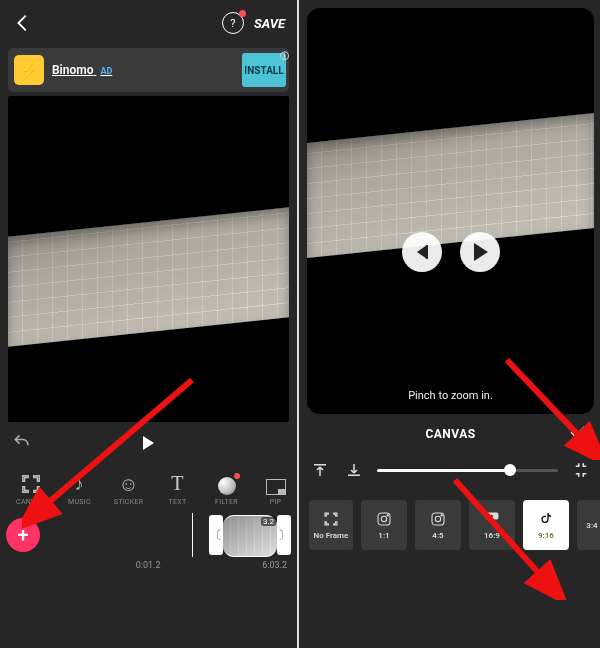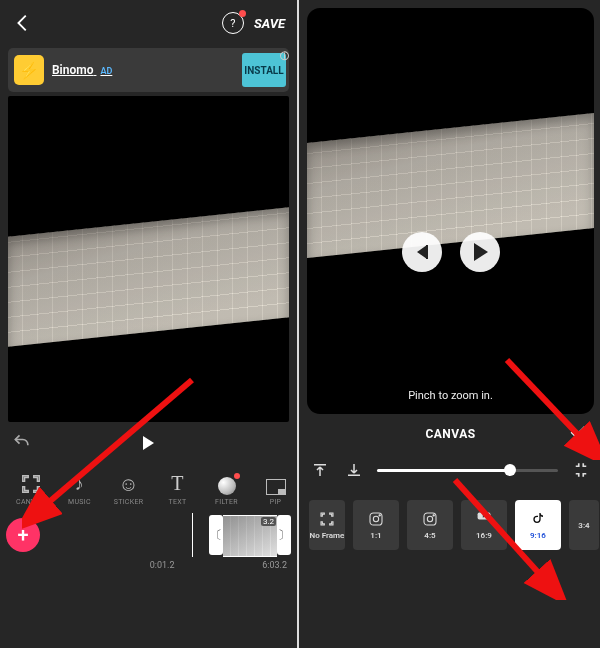--- a/index.html
+++ b/index.html
@@ -35,21 +35,21 @@
   .glyph{font-size:18px;}
   .t-text{font-family:"Times New Roman",serif;font-size:20px;color:#ccc;}
   .filter-ic{width:18px;height:18px;background:radial-gradient(circle at 30% 30%,#fff,#bbb 60%,#777 100%);border-radius:50%;position:relative;}
   .filter-dot{position:absolute;top:-4px;right:-4px;width:6px;height:6px;background:#ff4d4d;border-radius:50%;}
   .pip-ic{width:18px;height:14px;border:1.5px solid #bbb;position:relative;}
   .pip-ic::after{content:"";position:absolute;right:-1px;bottom:-1px;width:8px;height:6px;background:#bbb;}
   .timeline-row{height:46px;display:flex;align-items:center;padding:0 6px;gap:6px;margin-top:6px;}
   .add-btn{width:34px;height:34px;background:#ff3366;border-radius:50%;display:flex;align-items:center;justify-content:center;color:#fff;font-size:20px;font-weight:500;}
   .tl-spacer{flex:1;position:relative;height:40px;}
   .handle{width:14px;height:40px;background:#fff;border-radius:3px;display:flex;align-items:center;justify-content:center;color:#555;font-size:12px;}
-  .clip{height:40px;width:54px;background:linear-gradient(150deg,#999,#ccc 60%,#eee);position:relative;border-top:1px solid #fff;border-bottom:1px solid #fff;}
+  .clip{height:40px;width:54px;background:linear-gradient(150deg,#999,#ccc 60%,#eee);position:relative;border-top:1px solid #fff;border-bottom:1px solid #fff;border-radius:11px;}
   .clip::before{content:"";position:absolute;inset:0;background:repeating-linear-gradient(90deg,rgba(0,0,0,.06) 0 7px,transparent 7px 8px);}
   .playhead{position:absolute;top:-2px;bottom:-2px;left:146px;width:1px;background:#fff;}
   .dur-badge{position:absolute;top:1px;right:1px;font-size:8px;background:rgba(0,0,0,.55);padding:0 2px;border-radius:2px;}
   .time-row{height:16px;display:flex;justify-content:space-between;padding:2px 10px 0;font-size:9px;color:#999;}
   
   .r-preview{margin:8px 8px 0 8px;width:287px;height:406px;background:#000;border-radius:13px;display:flex;flex-direction:column;align-items:center;justify-content:center;position:relative;}
   .r-preview .kb2{width:100%;height:115px;background:linear-gradient(170deg,#b0a9a0 0%,#cfc9bf 30%,#e8e2d6 85%);transform:skewY(-6deg) translateY(-26px);position:relative;box-shadow:inset 0 6px 12px rgba(0,0,0,.3);}
   .r-preview .kb2::before{content:"";position:absolute;inset:0;background:repeating-linear-gradient(90deg,rgba(0,0,0,.08) 0 14px,transparent 14px 15px),repeating-linear-gradient(0deg,rgba(0,0,0,.1) 0 14px,transparent 14px 15px);}
   .pbuttons{position:absolute;top:224px;display:flex;gap:18px;}
   .circ{width:40px;height:40px;background:rgba(255,255,255,.92);border-radius:50%;display:flex;align-items:center;justify-content:center;}
@@ -61,24 +61,24 @@
   .canvas-title{font-weight:700;font-size:12px;letter-spacing:.5px;}
   .check{position:absolute;right:14px;top:8px;width:20px;height:20px;}
   .slider-row{height:32px;display:flex;align-items:center;padding:0 10px;gap:12px;}
   .sm-ic{width:22px;height:22px;color:#ddd;display:flex;align-items:center;justify-content:center;}
   .slider{flex:1;position:relative;height:20px;}
   .slider-bg{position:absolute;top:9px;left:0;right:0;height:3px;background:#555;border-radius:2px;}
   .slider-fill{position:absolute;top:9px;left:0;width:72%;height:3px;background:#fff;border-radius:2px;}
   .slider-knob{position:absolute;top:4px;left:70%;width:12px;height:12px;background:#fff;border-radius:50%;}
   .ratio-row{height:58px;display:flex;align-items:center;gap:8px;padding:0 0 0 10px;overflow:hidden;margin-top:10px;}
   .ratio{width:46px;height:50px;background:#3a3a3a;border-radius:4px;display:flex;flex-direction:column;align-items:center;justify-content:center;gap:3px;color:#ddd;flex:0 0 auto;}
-  .ratio.sel{background:#fff;color:#1d4ed8;justify-content:center;}
+  .ratio.sel{background:#fff;color:#4d7c0f;justify-content:center;}
   .ratio .ric{width:18px;height:18px;display:flex;align-items:center;justify-content:center;}
   .ratio .rlab{font-size:8px;font-weight:600;}
-  .ratio.noframe{width:36px;}
+  .ratio.noframe{width:44px;}
   
   .arrow{position:absolute;pointer-events:none;}
 </style>
 </head>
 <body>
 
 <div class="wrap">
 
   <div class="pane left">
 
@@ -163,21 +163,21 @@
           <div class="handle">〔</div>
           <div class="clip">
             <div class="dur-badge">3.2</div>
           </div>
           <div class="handle">〕</div>
         </div>
       </div>
     </div>
 
     <div class="time-row">
-      <span style="margin-left:auto;margin-right:auto;position:relative;left:26px;">0:01.2</span>
+      <span style="margin-left:auto;margin-right:auto;position:relative;left:12px;">0:01.2</span>
       <span>6:03.2</span>
     </div>
 
     <svg class="arrow" style="left:22px;top:370px;" width="180" height="160">
       <defs>
           <marker id="ah1" markerWidth="10" markerHeight="10" refX="2" refY="3" orient="auto">
             <path d="M0,0 L0,6 L8,3 z" fill="#e11"></path>
           </marker>
         </defs>
       <line x1="170" y1="10" x2="20" y2="138" stroke="#e11" stroke-width="6" marker-end="url(#ah1)"></line>

